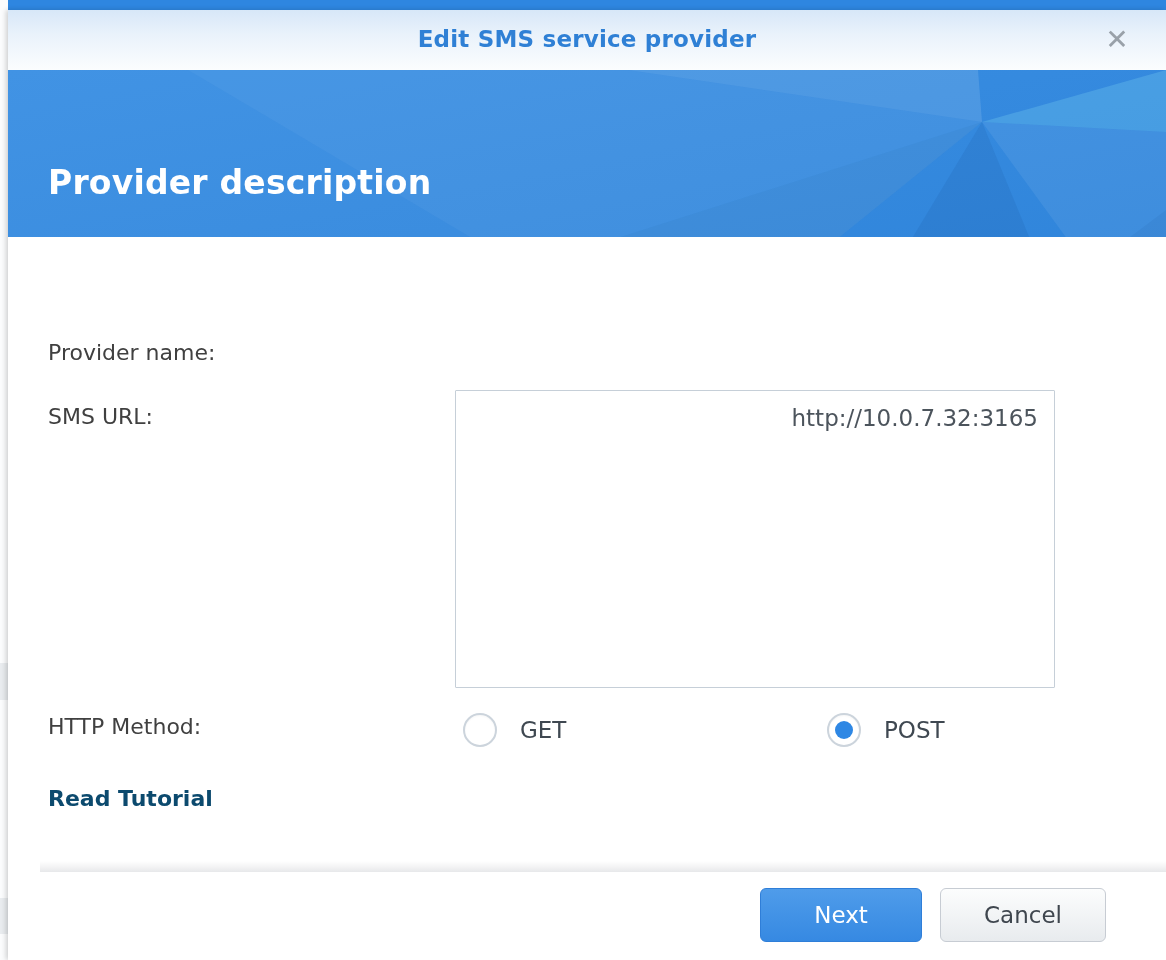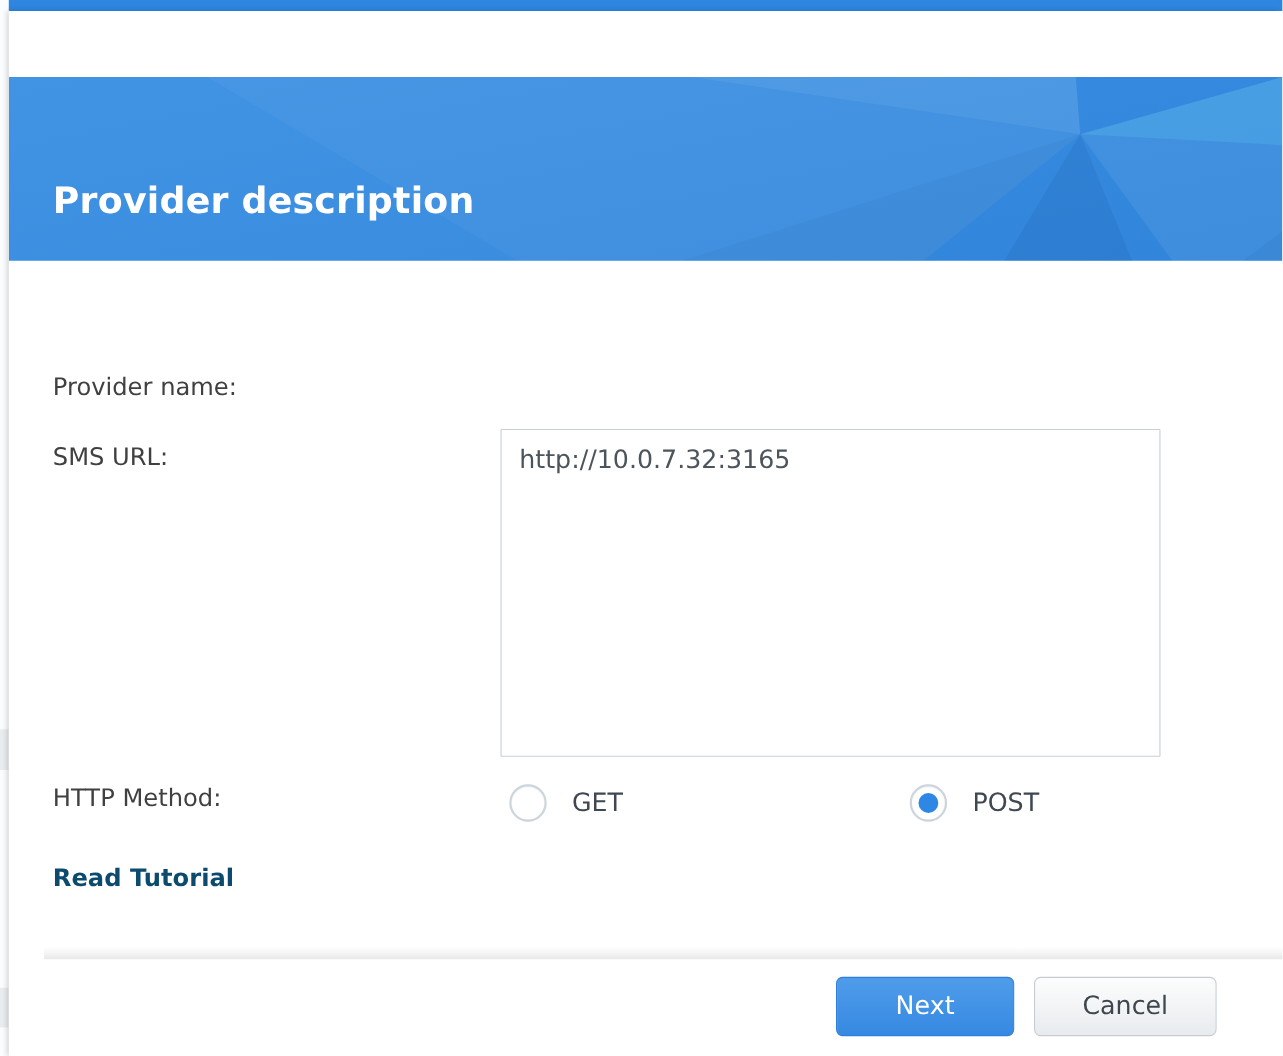--- a/index.html
+++ b/index.html
@@ -50,21 +50,21 @@
   .text-input{
     position:absolute;left:447px;top:317px;width:600px;height:53px;
     box-sizing:border-box;border:1px solid #c6cfd8;border-radius:1px;
     font-family:inherit;font-size:23px;color:#4c545c;padding:0 16px;
     background:#fff;outline:none;
   }
   .url-textarea{
     position:absolute;left:447px;top:380px;width:600px;height:298px;
     box-sizing:border-box;border:1px solid #c6cfd8;border-radius:1px;
     font-family:inherit;font-size:23px;color:#4c545c;padding:12px 16px;
-    background:#fff;resize:none;outline:none;line-height:1.35;
+    background:#fff;resize:none;outline:none;line-height:1.35;text-align:right;
   }
   .radio-item{
     position:absolute;top:700px;height:40px;display:flex;align-items:center;
     gap:23px;cursor:pointer;
   }
   .radio-item.get{left:455px;}
   .radio-item.post{left:819px;}
   .radio-circle{
     width:34px;height:34px;box-sizing:border-box;border-radius:50%;
     border:2px solid #ccd4dc;background:#ffffff;position:relative;flex:0 0 auto;
@@ -114,20 +114,24 @@
   <span class="frag" style="top:500px;">a</span>
   <span class="frag" style="top:570px;">e</span>
   <span class="frag" style="top:636px;">c</span>
   <span class="frag" style="top:672px;">n</span>
 </div>
 
 <div class="top-strip"></div>
 
 <div class="dialog">
 
+  <div class="titlebar">
+    <div class="title">Edit SMS service provider</div>
+    <div class="close-x">✕</div>
+  </div>
 
   <div class="banner">
     <svg width="1158" height="225" viewBox="0 0 1158 225">
       <defs>
         <linearGradient id="bg" x1="0" y1="0" x2="1" y2="1">
           <stop offset="0" stop-color="#3a8fe3"></stop>
           <stop offset="1" stop-color="#2f84da"></stop>
         </linearGradient>
       </defs>
       <rect x="0" y="0" width="1158" height="225" fill="url(#bg)"></rect>

